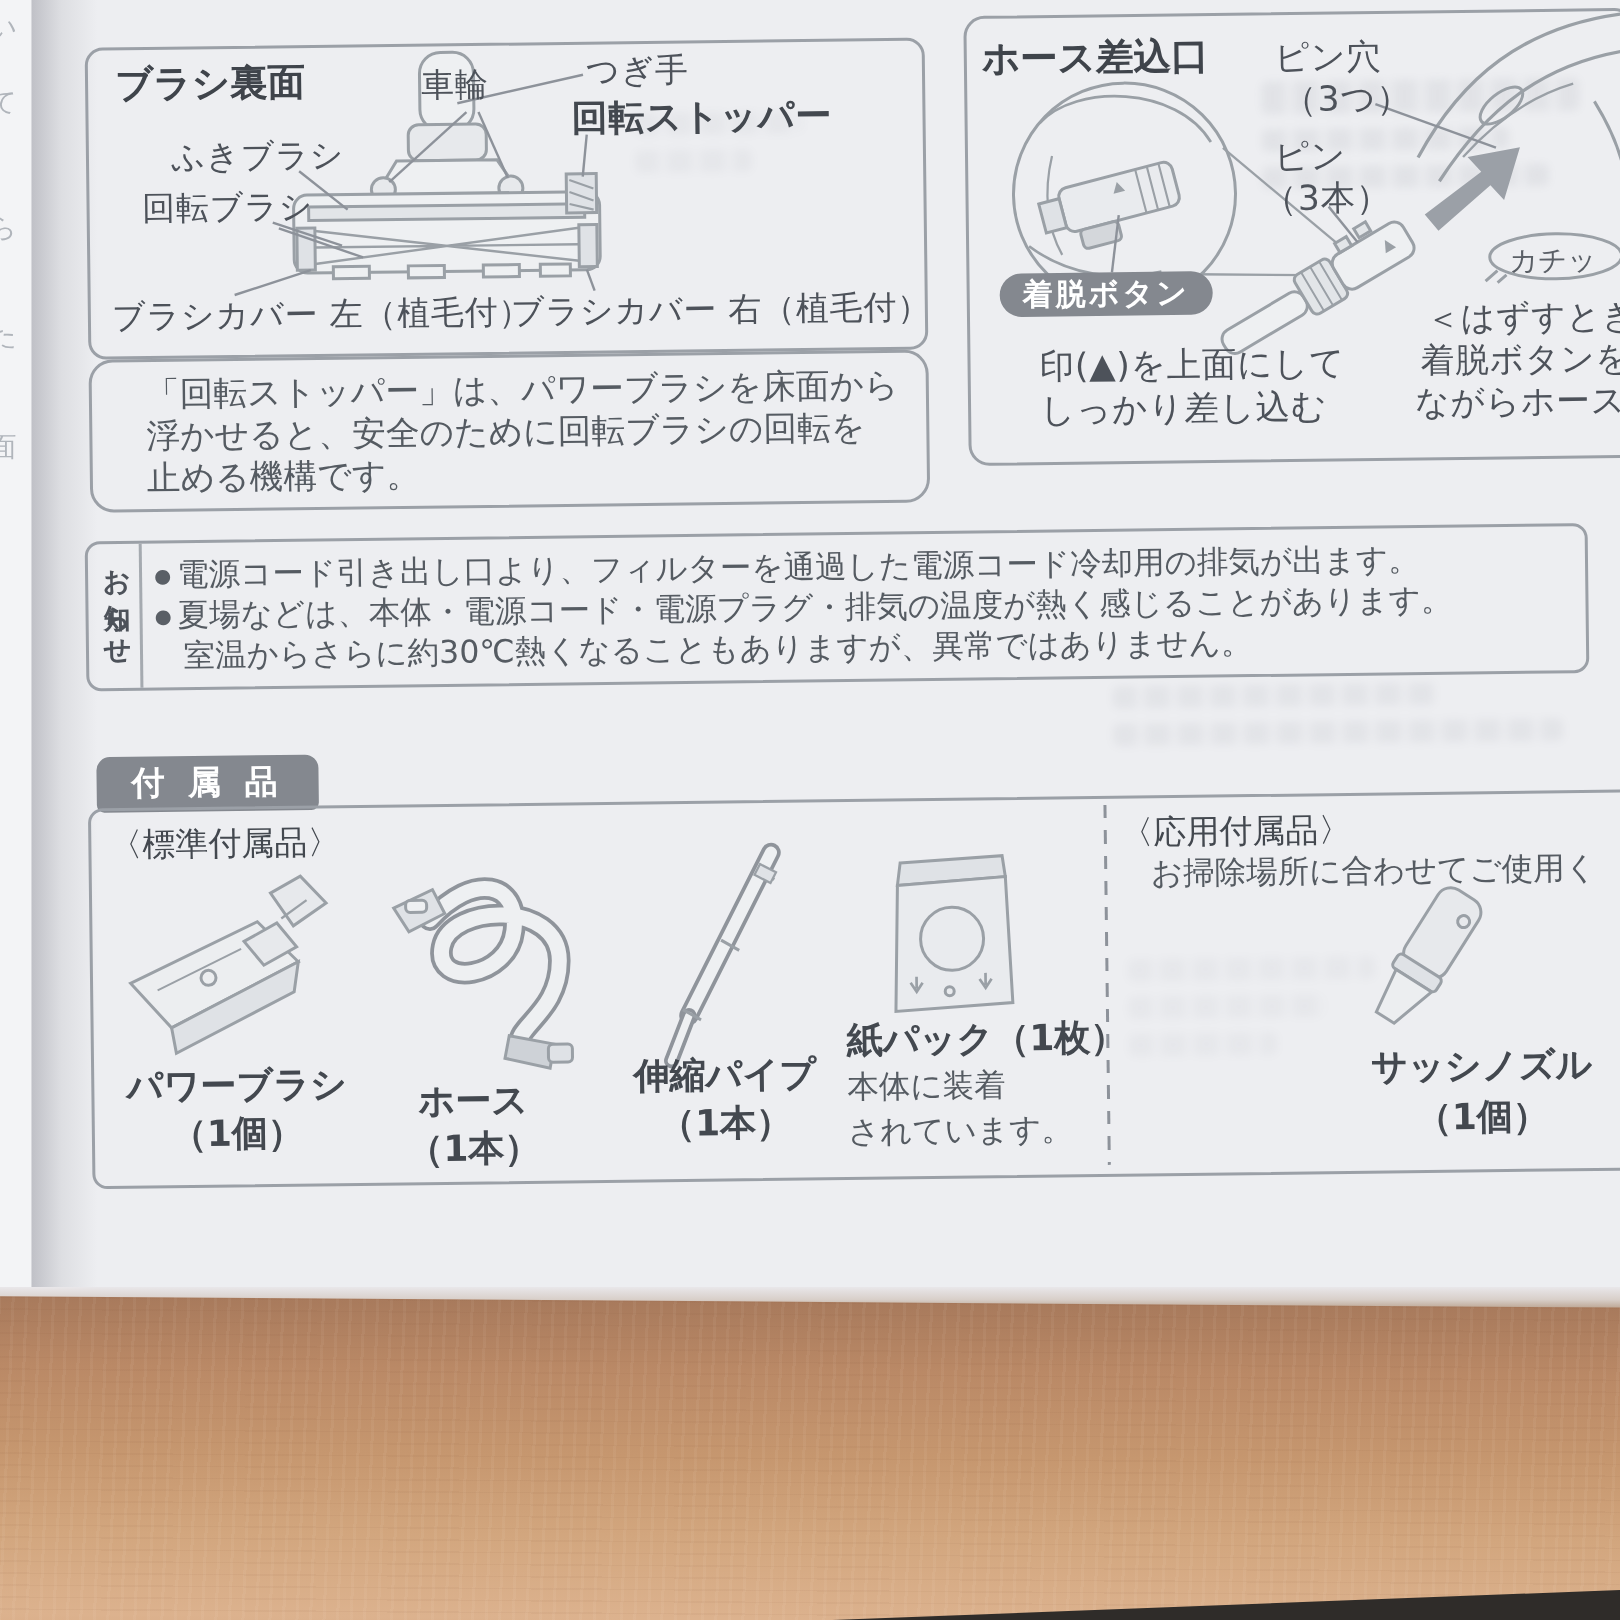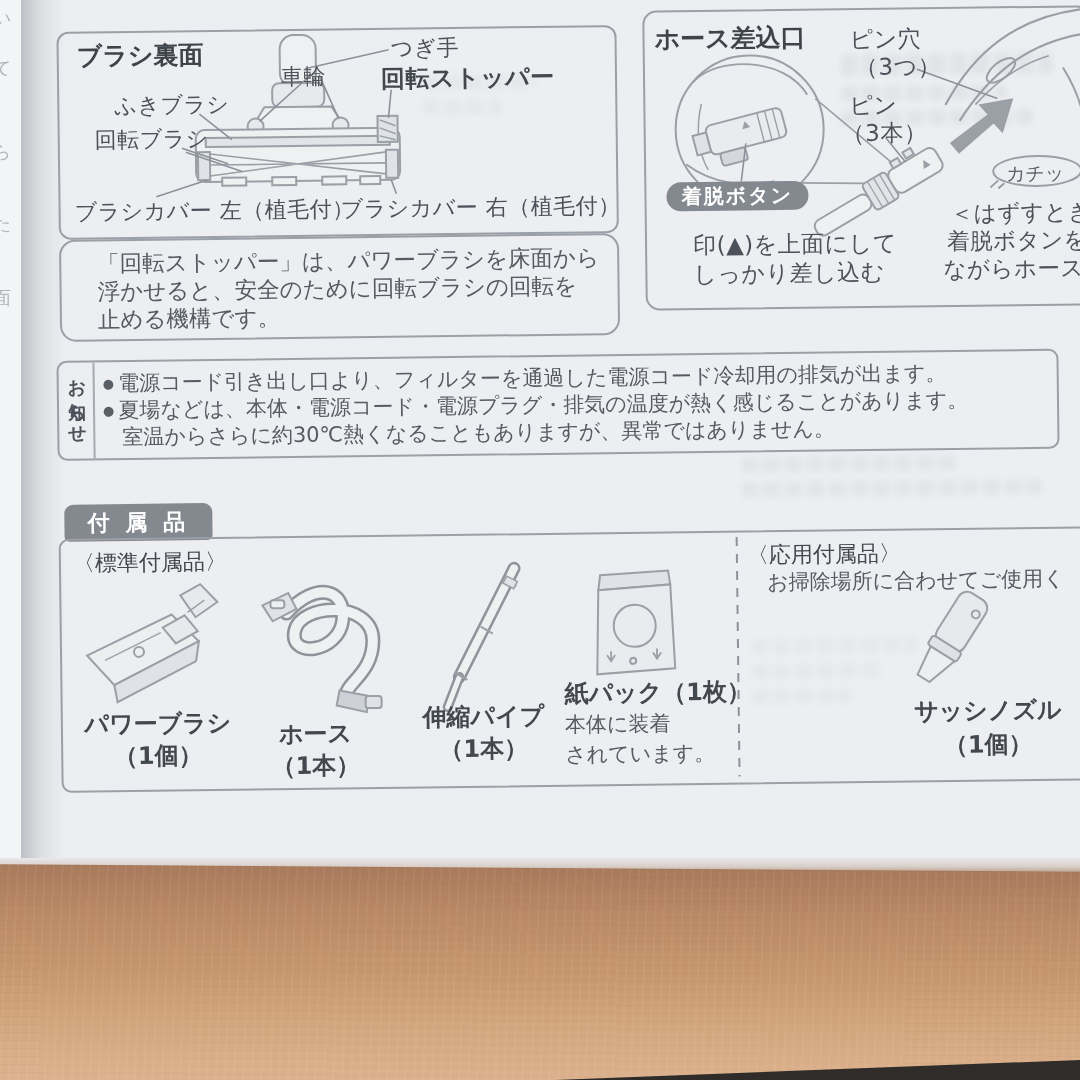--- a/index.html
+++ b/index.html
@@ -149,21 +149,21 @@
           <path d="M330,20 L246,38"></path>
           <path d="M332,60 L329,88"></path>
           <path d="M140,82 L172,108"></path>
           <path d="M122,116 L168,132"></path>
             <path d="M126,120 L182,140"></path>
           <path d="M96,164 L147,148"></path>
           <path d="M336,164 L331,150"></path>
         </g>
       </svg>
 
-      <div class="lbl" style="left:222px;top:33px">車輪</div>
+      <div class="lbl" style="left:222px;top:14px">車輪</div>
       <div class="lbl" style="left:332px;top:6px">つぎ手</div>
       <div class="lbl b" style="left:322px;top:36px;font-size:24px">回転ストッパー</div>
       <div class="lbl" style="left:55px;top:60px">ふきブラシ</div>
       <div class="lbl" style="left:35px;top:94px">回転ブラシ</div>
       <div class="lbl" style="left:14px;top:166px">ブラシカバー 左（植毛付）</div>
       <div class="lbl" style="left:280px;top:166px">ブラシカバー 右（植毛付）</div>
     </div>
 
     <div class="box note-box">
       <div class="note-text">

